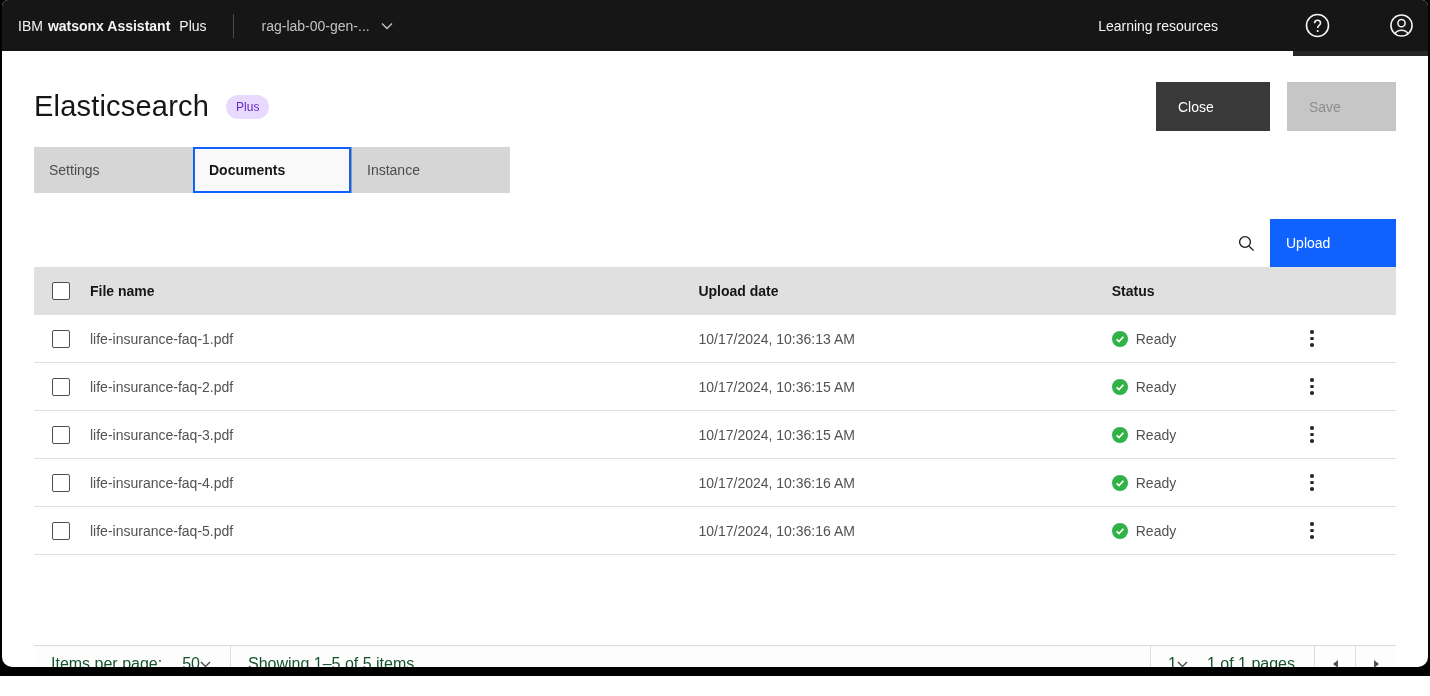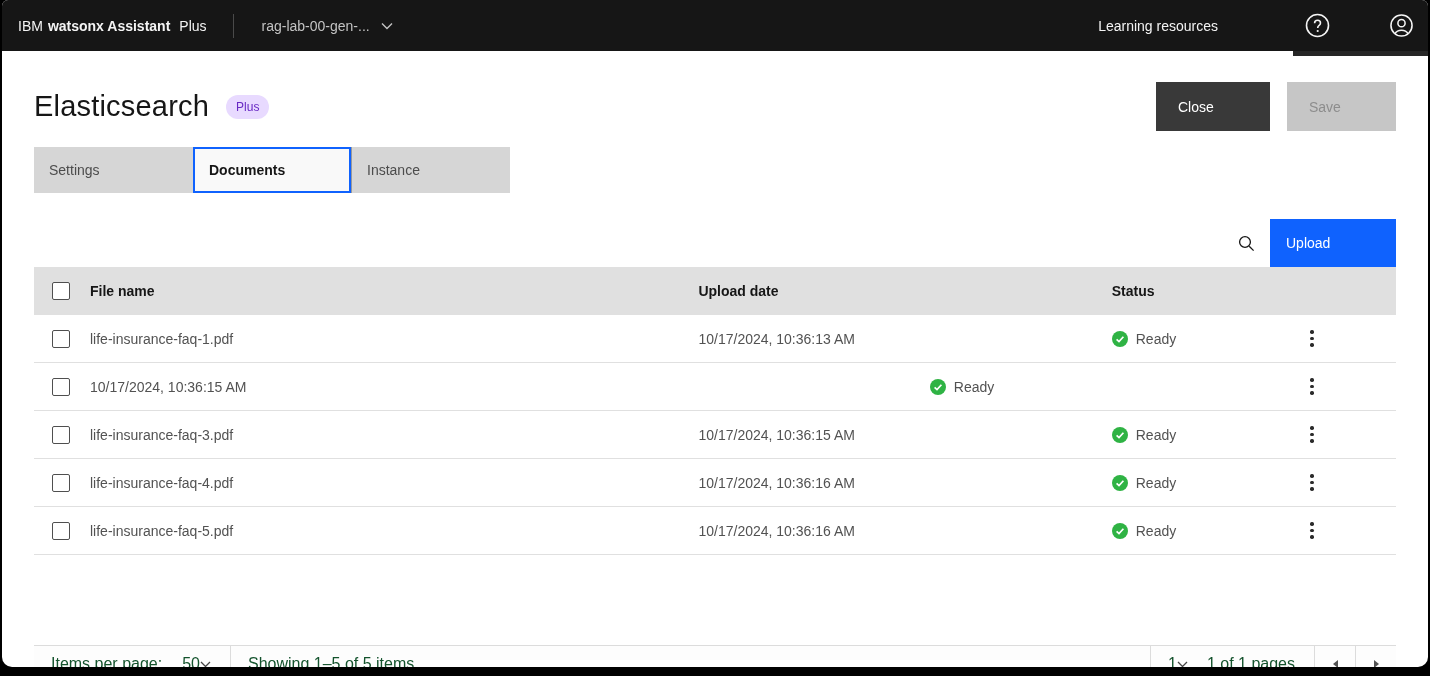--- a/index.html
+++ b/index.html
@@ -245,20 +245,21 @@
             </span>
           </button>
         </div>
         <div class="c-spacer"></div>
       </div>
 
       <div class="tbl-row tbl-body-row">
         <div class="c-check">
             <span class="checkbox"></span>
           </div>
+        <div class="c-file">life-insurance-faq-2.pdf</div>
         <div class="c-date">10/17/2024, 10:36:15 AM</div>
         <div class="c-status">
           <span>
             <svg width="16" height="16" viewBox="0 0 16 16">
                 <circle cx="8" cy="8" r="8" fill="#2fb344"></circle>
                 <path d="M4.6 8.3 L7 10.6 L11.4 5.8" fill="none" stroke="#fff" stroke-width="1.7"></path>
               </svg>
           </span>
           <span class="status-ready">Ready</span>
         </div>

